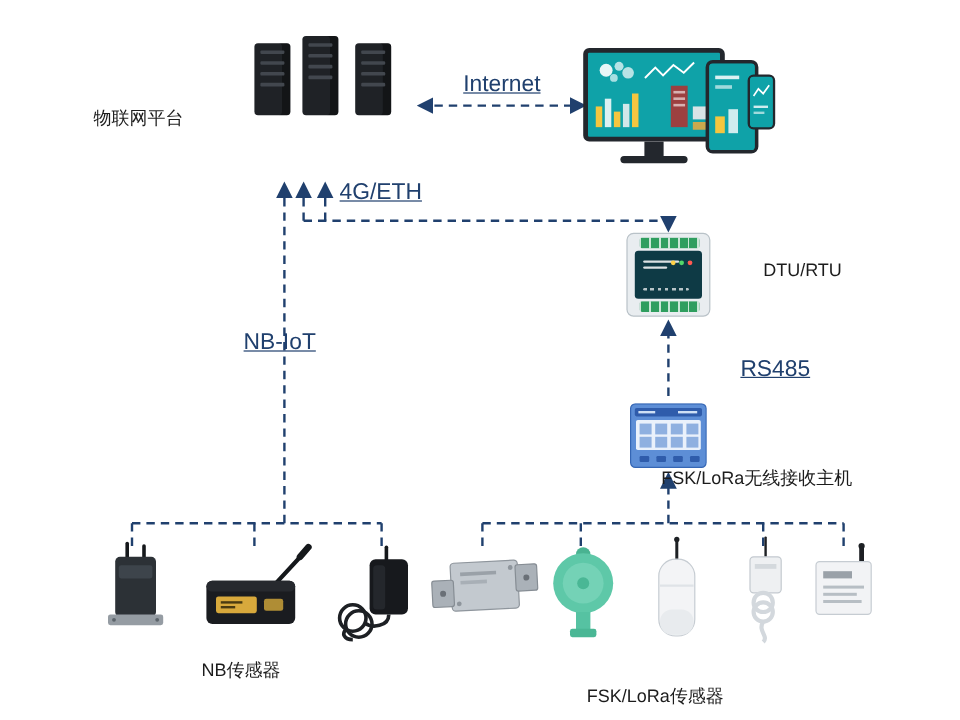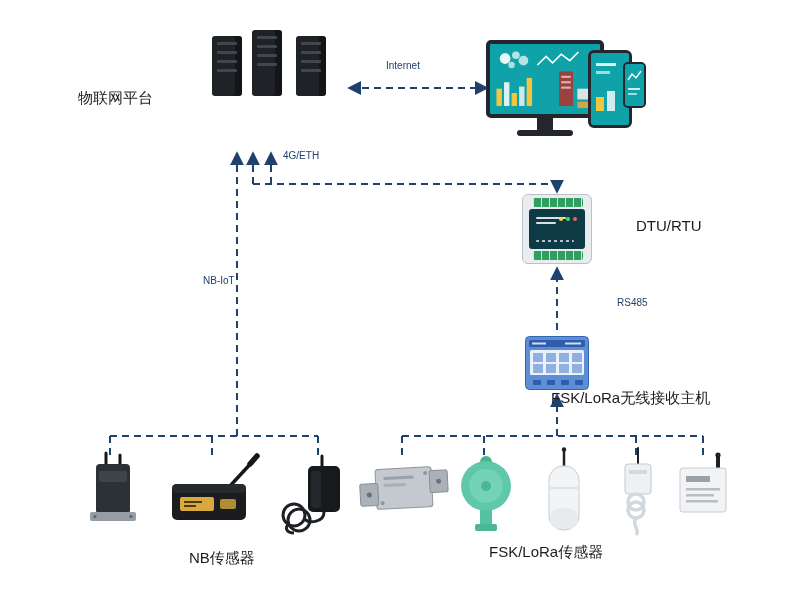--- a/index.html
+++ b/index.html
@@ -6,21 +6,21 @@
   :root { --cloud:#2cb4c3; --line:#20406e; --screen:#0fa2a8; }
   html,body { background:#fff; }
   body { font-family:"Liberation Sans","DejaVu Sans",sans-serif; }
   .canvas { position:relative; width:800px; height:600px; background:#fff; overflow:hidden; }
   .abs { position:absolute; }
   .wires { position:absolute; left:0; top:0; }
   .conn { fill:none; stroke:var(--line); stroke-width:2; stroke-dasharray:7 5; }
   .arrhead { fill:var(--line); }
 
   .lbl { position:absolute; white-space:nowrap; color:#1c1c1c; font-size:15px; }
-  .lbl.link { color:var(--line); font-size:10px; }
+  .lbl.link { color:var(--line); font-size:19px;text-decoration:underline; }
 
   
   .servers { left:210px; top:28px; width:130px; height:72px; z-index:1; }
   .tower { position:absolute; background:#1f2226; border-radius:3px;
            box-shadow:inset -7px 0 0 rgba(0,0,0,.38); }
   .tower .slot { height:3px; background:#42474e; margin:6px 5px 0; border-radius:1px; }
   .t1 { left:2px;  top:8px; width:30px; height:60px; }
   .t2 { left:42px; top:2px; width:30px; height:66px; }
   .t3 { left:86px; top:8px; width:30px; height:60px; }
 
@@ -280,16 +280,16 @@
     </svg>
   </div>
 
   <div class="lbl" style="left:78px; top:89px;">物联网平台</div>
   <div class="lbl link" style="left:386px; top:60px;">Internet</div>
   <div class="lbl link" style="left:283px; top:150px;">4G/ETH</div>
   <div class="lbl" style="left:636px; top:217px;">DTU/RTU</div>
   <div class="lbl link" style="left:569px; top:297px;margin-left:48px;">RS485</div>
   <div class="lbl" style="left:551px; top:389px;">FSK/LoRa无线接收主机</div>
   <div class="lbl link" style="left:203px; top:275px;">NB-IoT</div>
-  <div class="lbl" style="left:189px; top:549px;">NB传感器</div>
-  <div class="lbl" style="left:489px; top:543px;">FSK/LoRa传感器</div>
+  <div class="lbl" style="left:168px; top:549px;">NB传感器</div>
+  <div class="lbl" style="left:489px; top:571px;">FSK/LoRa传感器</div>
 
 </div>
 
 </body></html>

